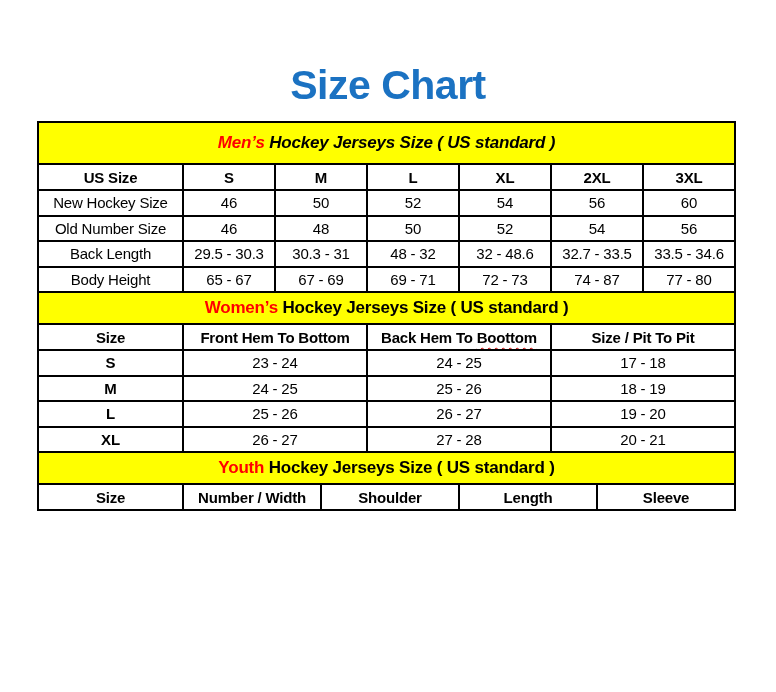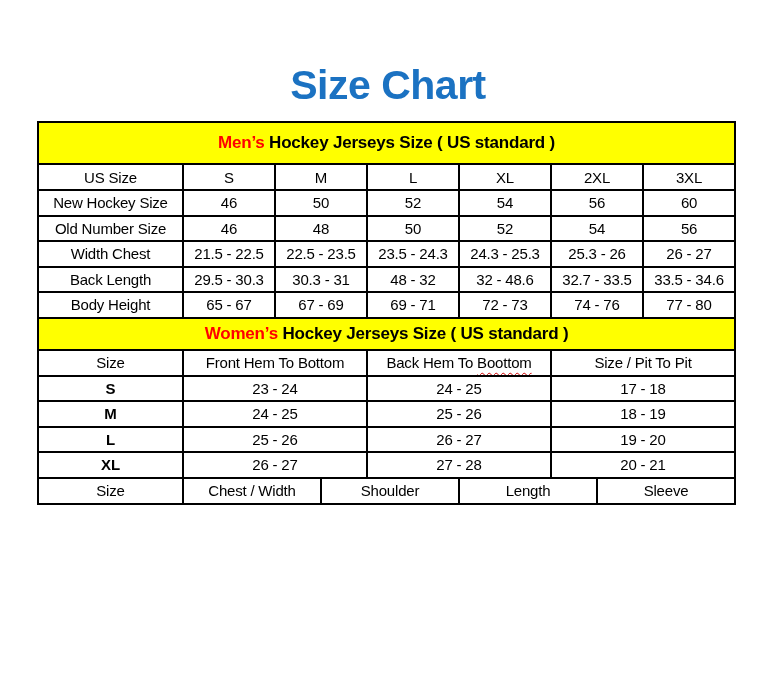--- a/index.html
+++ b/index.html
@@ -40,23 +40,23 @@
     letter-spacing: -0.2px;
     overflow: hidden;
     white-space: nowrap;
   }
   tr.band td {
     background: #ffff00;
     font-weight: bold;
     font-size: 17px;
     letter-spacing: -0.2px;
   }
-  tr.band-tall td { height: 40px; }
+  tr.band-tall td { height: 40px; font-style: italic; }
   tr.band-short td { height: 30px; }
-  tr.head th { font-weight: normal; height: 24px; }
+  tr.head th { font-weight: bold; height: 24px; }
   tr.row td { font-weight: normal; height: 23.5px; }
   tr.row td.bold-label { font-weight: bold; }
   .hl { color: #ff0000; }
   .wavy {
     text-decoration: underline;
     text-decoration-style: wavy;
     text-decoration-color: #cc0000;
     text-decoration-thickness: 1px;
     text-underline-offset: 4px;
   }
@@ -103,44 +103,35 @@
     <tr class="row">
       <td>Old Number Size</td>
       <td>46</td>
       <td>48</td>
       <td>50</td>
       <td>52</td>
       <td>54</td>
       <td>56</td>
     </tr>
     <tr class="row">
-      <td>Width Chest</td>
-      <td>21.5 - 22.5</td>
-      <td>22.5 - 23.5</td>
-      <td>23.5 - 24.3</td>
-      <td>24.3 - 25.3</td>
-      <td>25.3 - 26</td>
-      <td>26 - 27</td>
-    </tr>
-    <tr class="row">
       <td>Back Length</td>
       <td>29.5 - 30.3</td>
       <td>30.3 - 31</td>
       <td>48 - 32</td>
       <td>32 - 48.6</td>
       <td>32.7 - 33.5</td>
       <td>33.5 - 34.6</td>
     </tr>
     <tr class="row">
       <td>Body Height</td>
       <td>65 - 67</td>
       <td>67 - 69</td>
       <td>69 - 71</td>
       <td>72 - 73</td>
-      <td>74 - 76</td>
+      <td>74 - 87</td>
       <td>77 - 80</td>
     </tr>
   </tbody>
     </table>
 
   <table>
     <colgroup>
       <col style="width:145px">
         <col style="width:184px">
         <col style="width:184px">
@@ -185,23 +176,26 @@
 
   <table>
     <colgroup>
       <col style="width:145px">
         <col style="width:138px">
         <col style="width:138px">
         <col style="width:138px">
         <col style="width:138px">
     </colgroup>
     <tbody>
+        <tr class="band band-short">
+      <td colspan="5"><span class="hl">Youth</span><span> Hockey Jerseys Size ( US standard )</span></td>
+    </tr>
     <tr class="head">
       <th>Size</th>
-      <th>Chest / Width</th>
+      <th>Number / Width</th>
       <th>Shoulder</th>
       <th>Length</th>
       <th>Sleeve</th>
     </tr>
   </tbody>
     </table>
 
 </div>
 
 </body></html>

